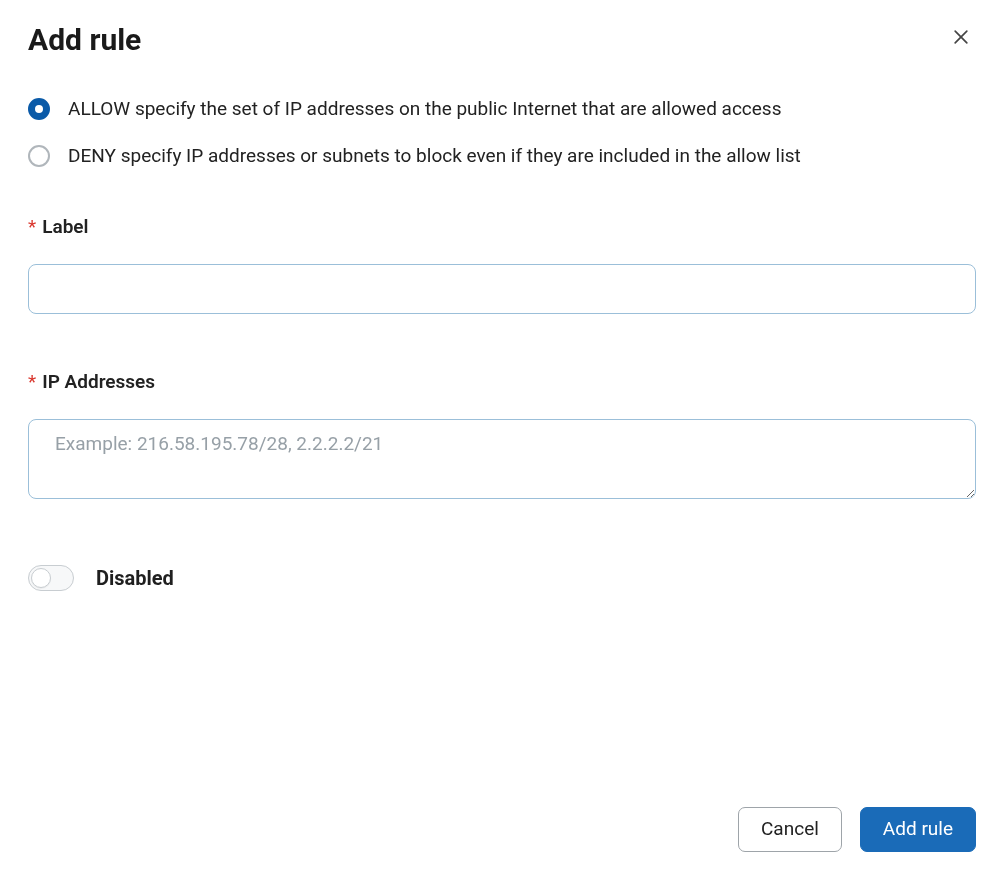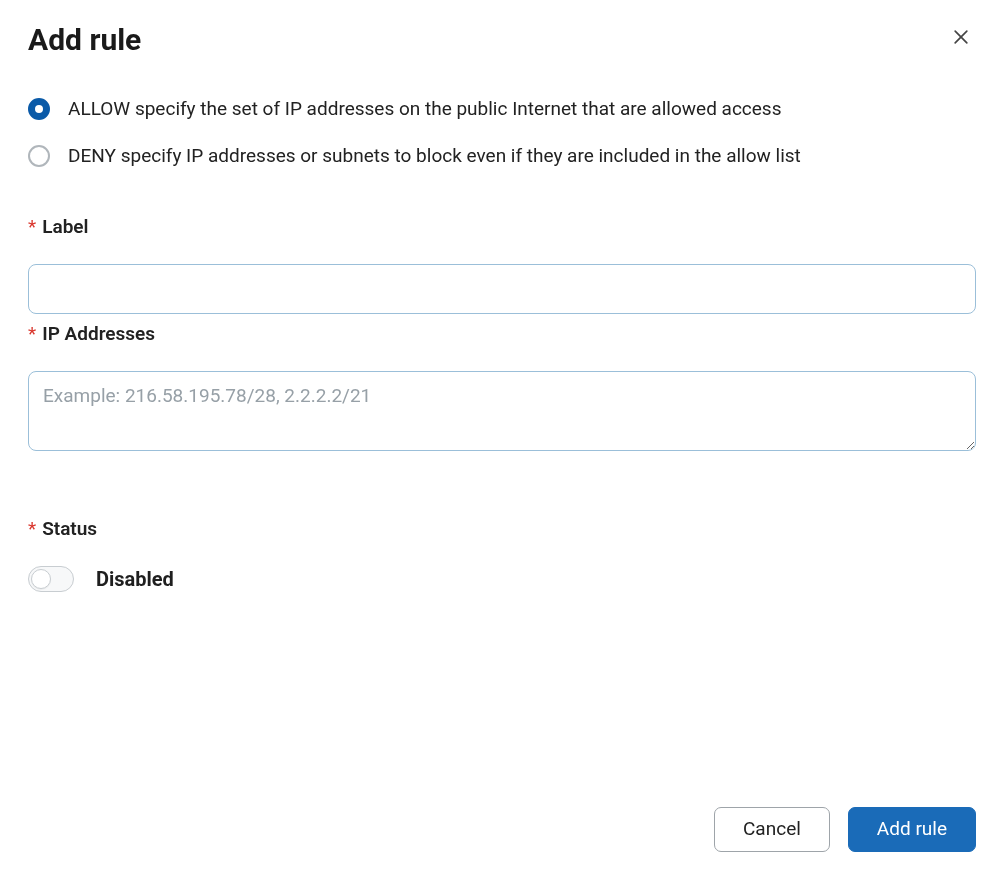--- a/index.html
+++ b/index.html
@@ -89,31 +89,31 @@
       padding: 10px 14px;
       font-size: 18px;
       font-family: inherit;
       outline: none;
     }
     .textarea {
       width: 100%;
       height: 80px;
       border: 1px solid #9bbfd9;
       border-radius: 8px;
-      padding: 12px 14px;
+      padding: 12px 26px;
       font-size: 19px;
       font-family: inherit;
       color: #333;
       resize: both;
       outline: none;
     }
     .textarea::placeholder { color: #97a0a7; }
 
-    .section-gap { }
-    .section-gap-lg { margin-bottom: 62px; margin-top: 8px; }
+    .section-gap { margin-bottom: 56px; }
+    .section-gap-lg { margin-bottom: 62px; }
 
     .status-row {
       display: flex;
       align-items: center;
       gap: 22px;
     }
     .toggle {
       width: 46px; height: 26px;
       border-radius: 999px;
       border: 1px solid #c8cdd1;
@@ -141,21 +141,21 @@
       position: absolute;
       right: 24px;
       bottom: 20px;
       display: flex;
       gap: 18px;
       align-items: center;
     }
     .btn {
       font-size: 19px;
       border-radius: 7px;
-      padding: 10px 28px;
+      padding: 10px 22px;
       cursor: pointer;
       font-family: inherit;
       line-height: 1.2;
     }
     .btn-secondary {
       background: #fff;
       color: #222;
       border: 1px solid #9ea4a9;
     }
     .btn-primary {
@@ -200,23 +200,20 @@
 </div>
 
 <div class="section-gap-lg">
   <label class="form-label">
     <span class="req">*</span><span>IP Addresses</span>
   </label>
   <textarea class="textarea" placeholder="Example: 216.58.195.78/28, 2.2.2.2/21" style=""></textarea>
 </div>
 
 <div>
-  <label class="form-label">
-    <span class="req">*</span><span>Status</span>
-  </label>
   <div class="status-row">
     <div class="toggle">
       <div class="toggle-knob"></div>
     </div>
     <span class="status-text">Disabled</span>
   </div>
 </div>
 
 <div class="footer">
   <button class="btn btn-secondary">Cancel</button>

